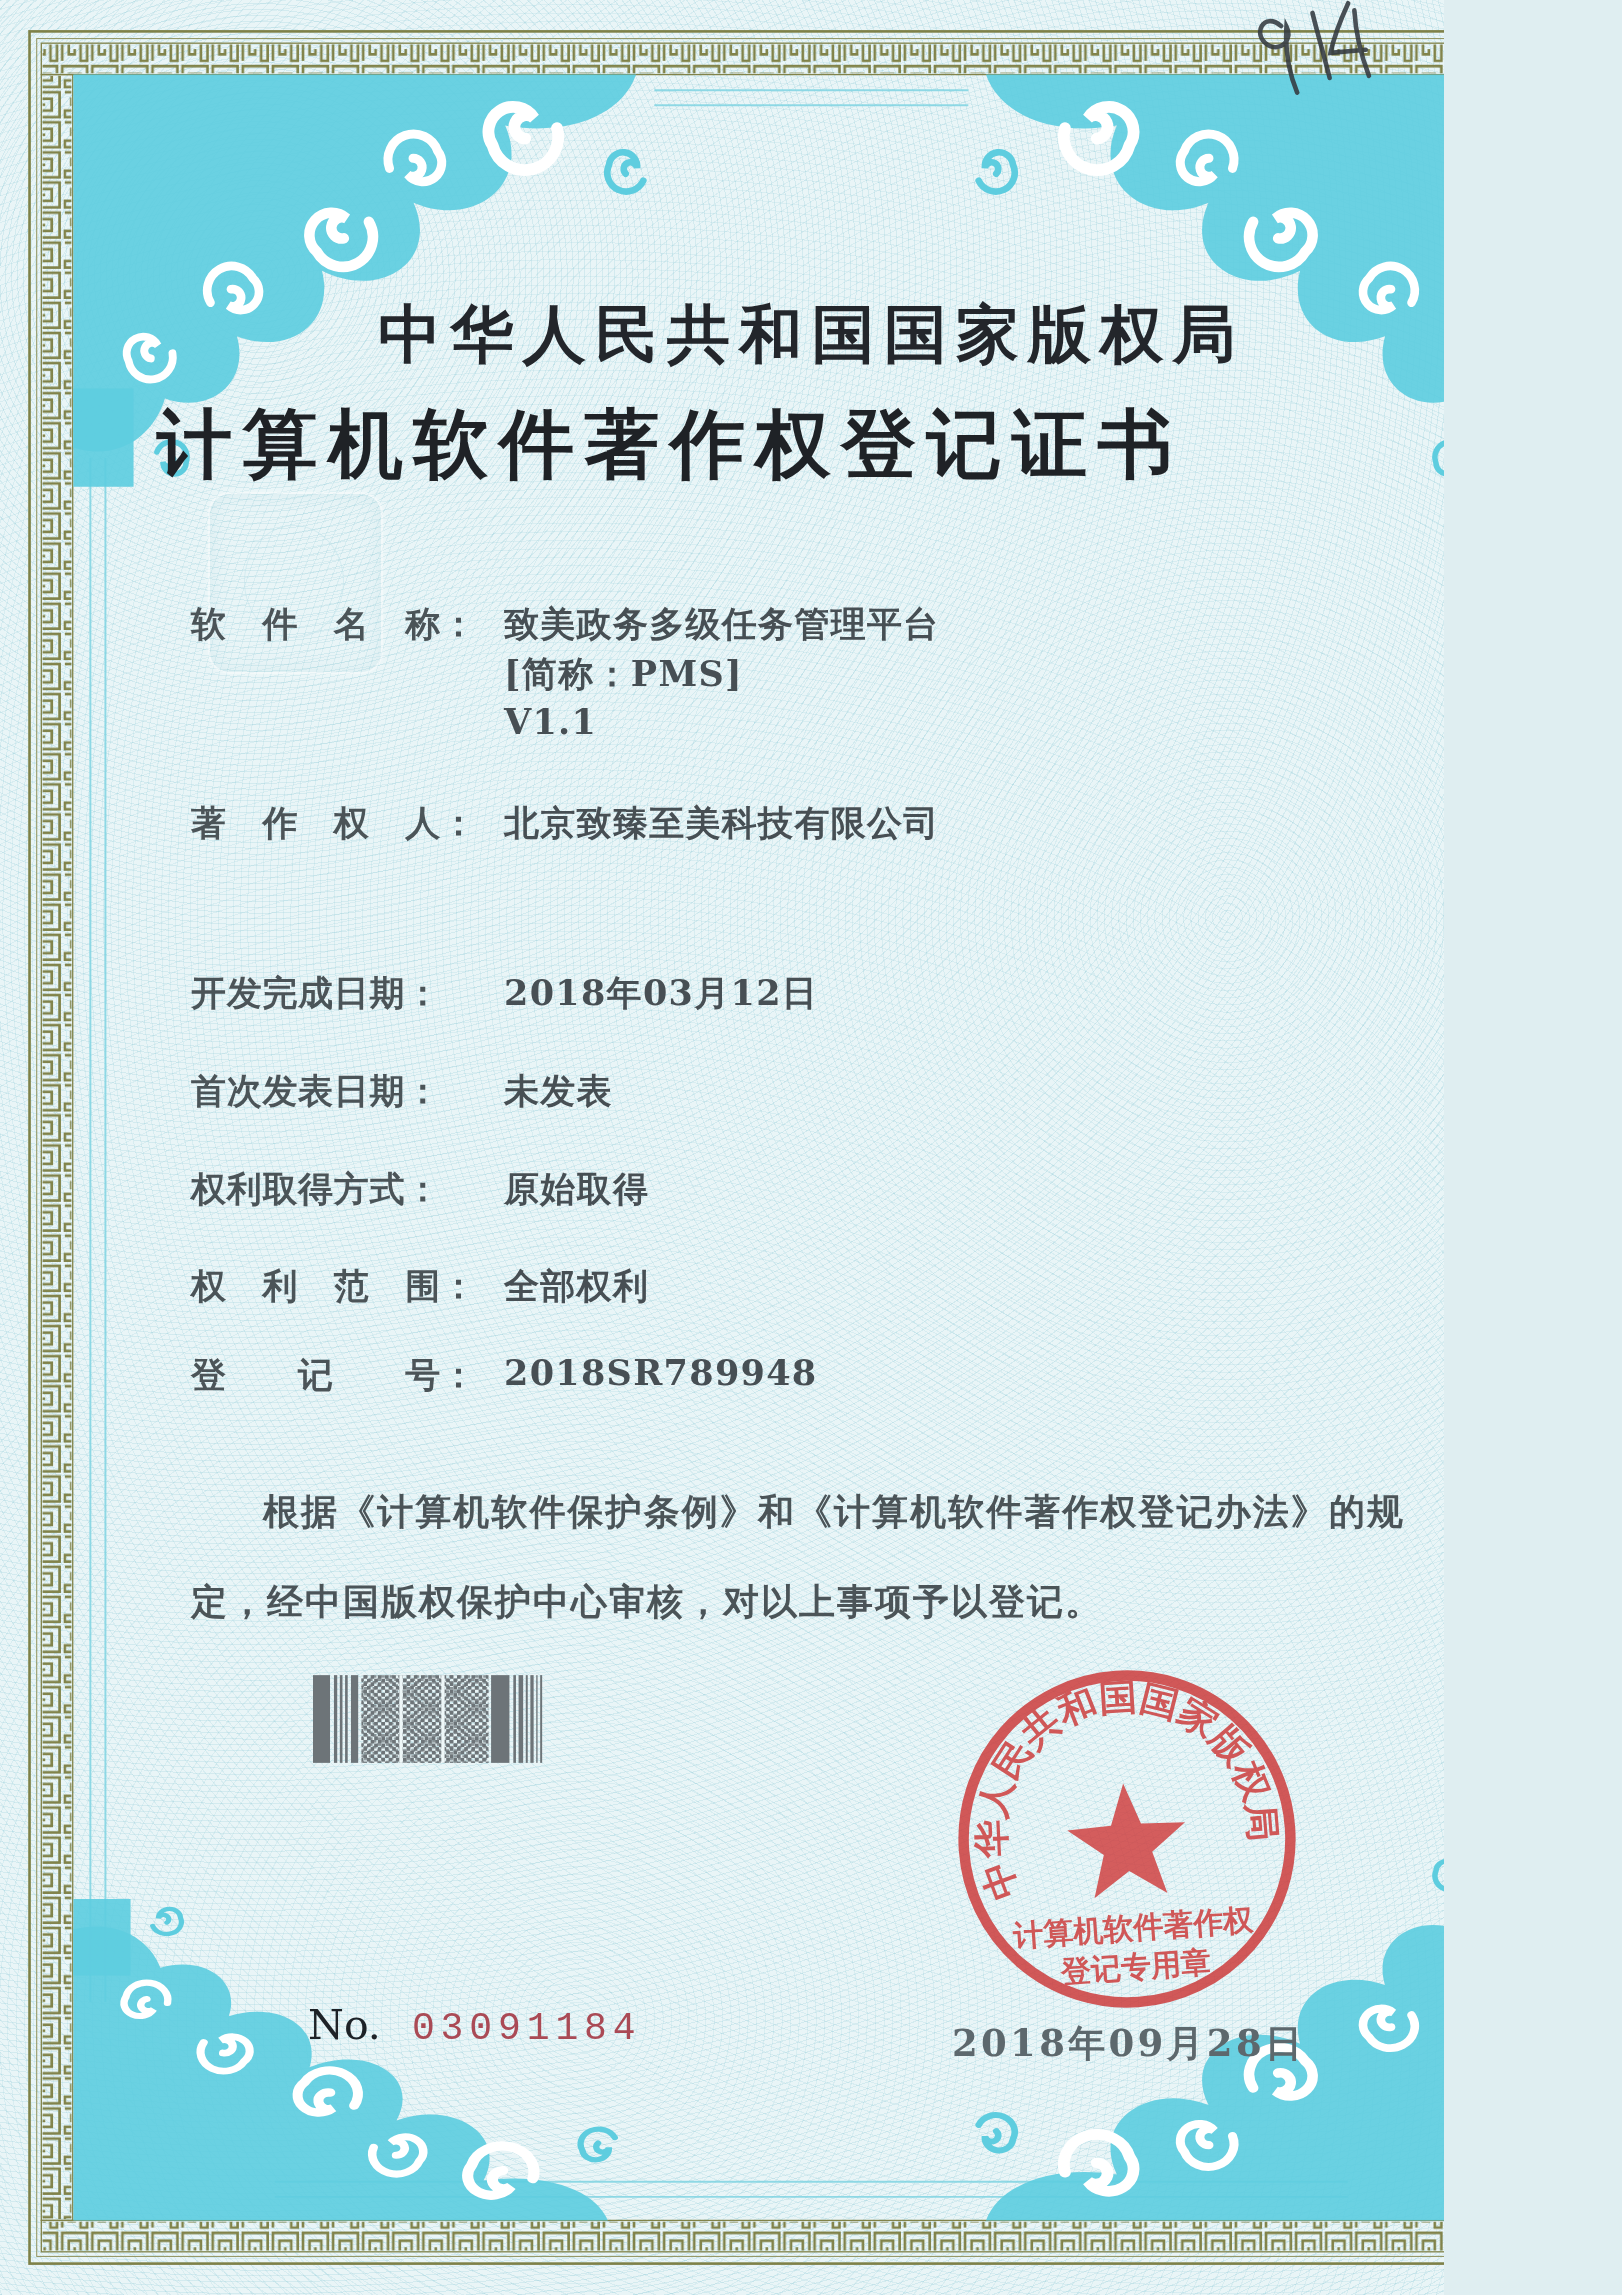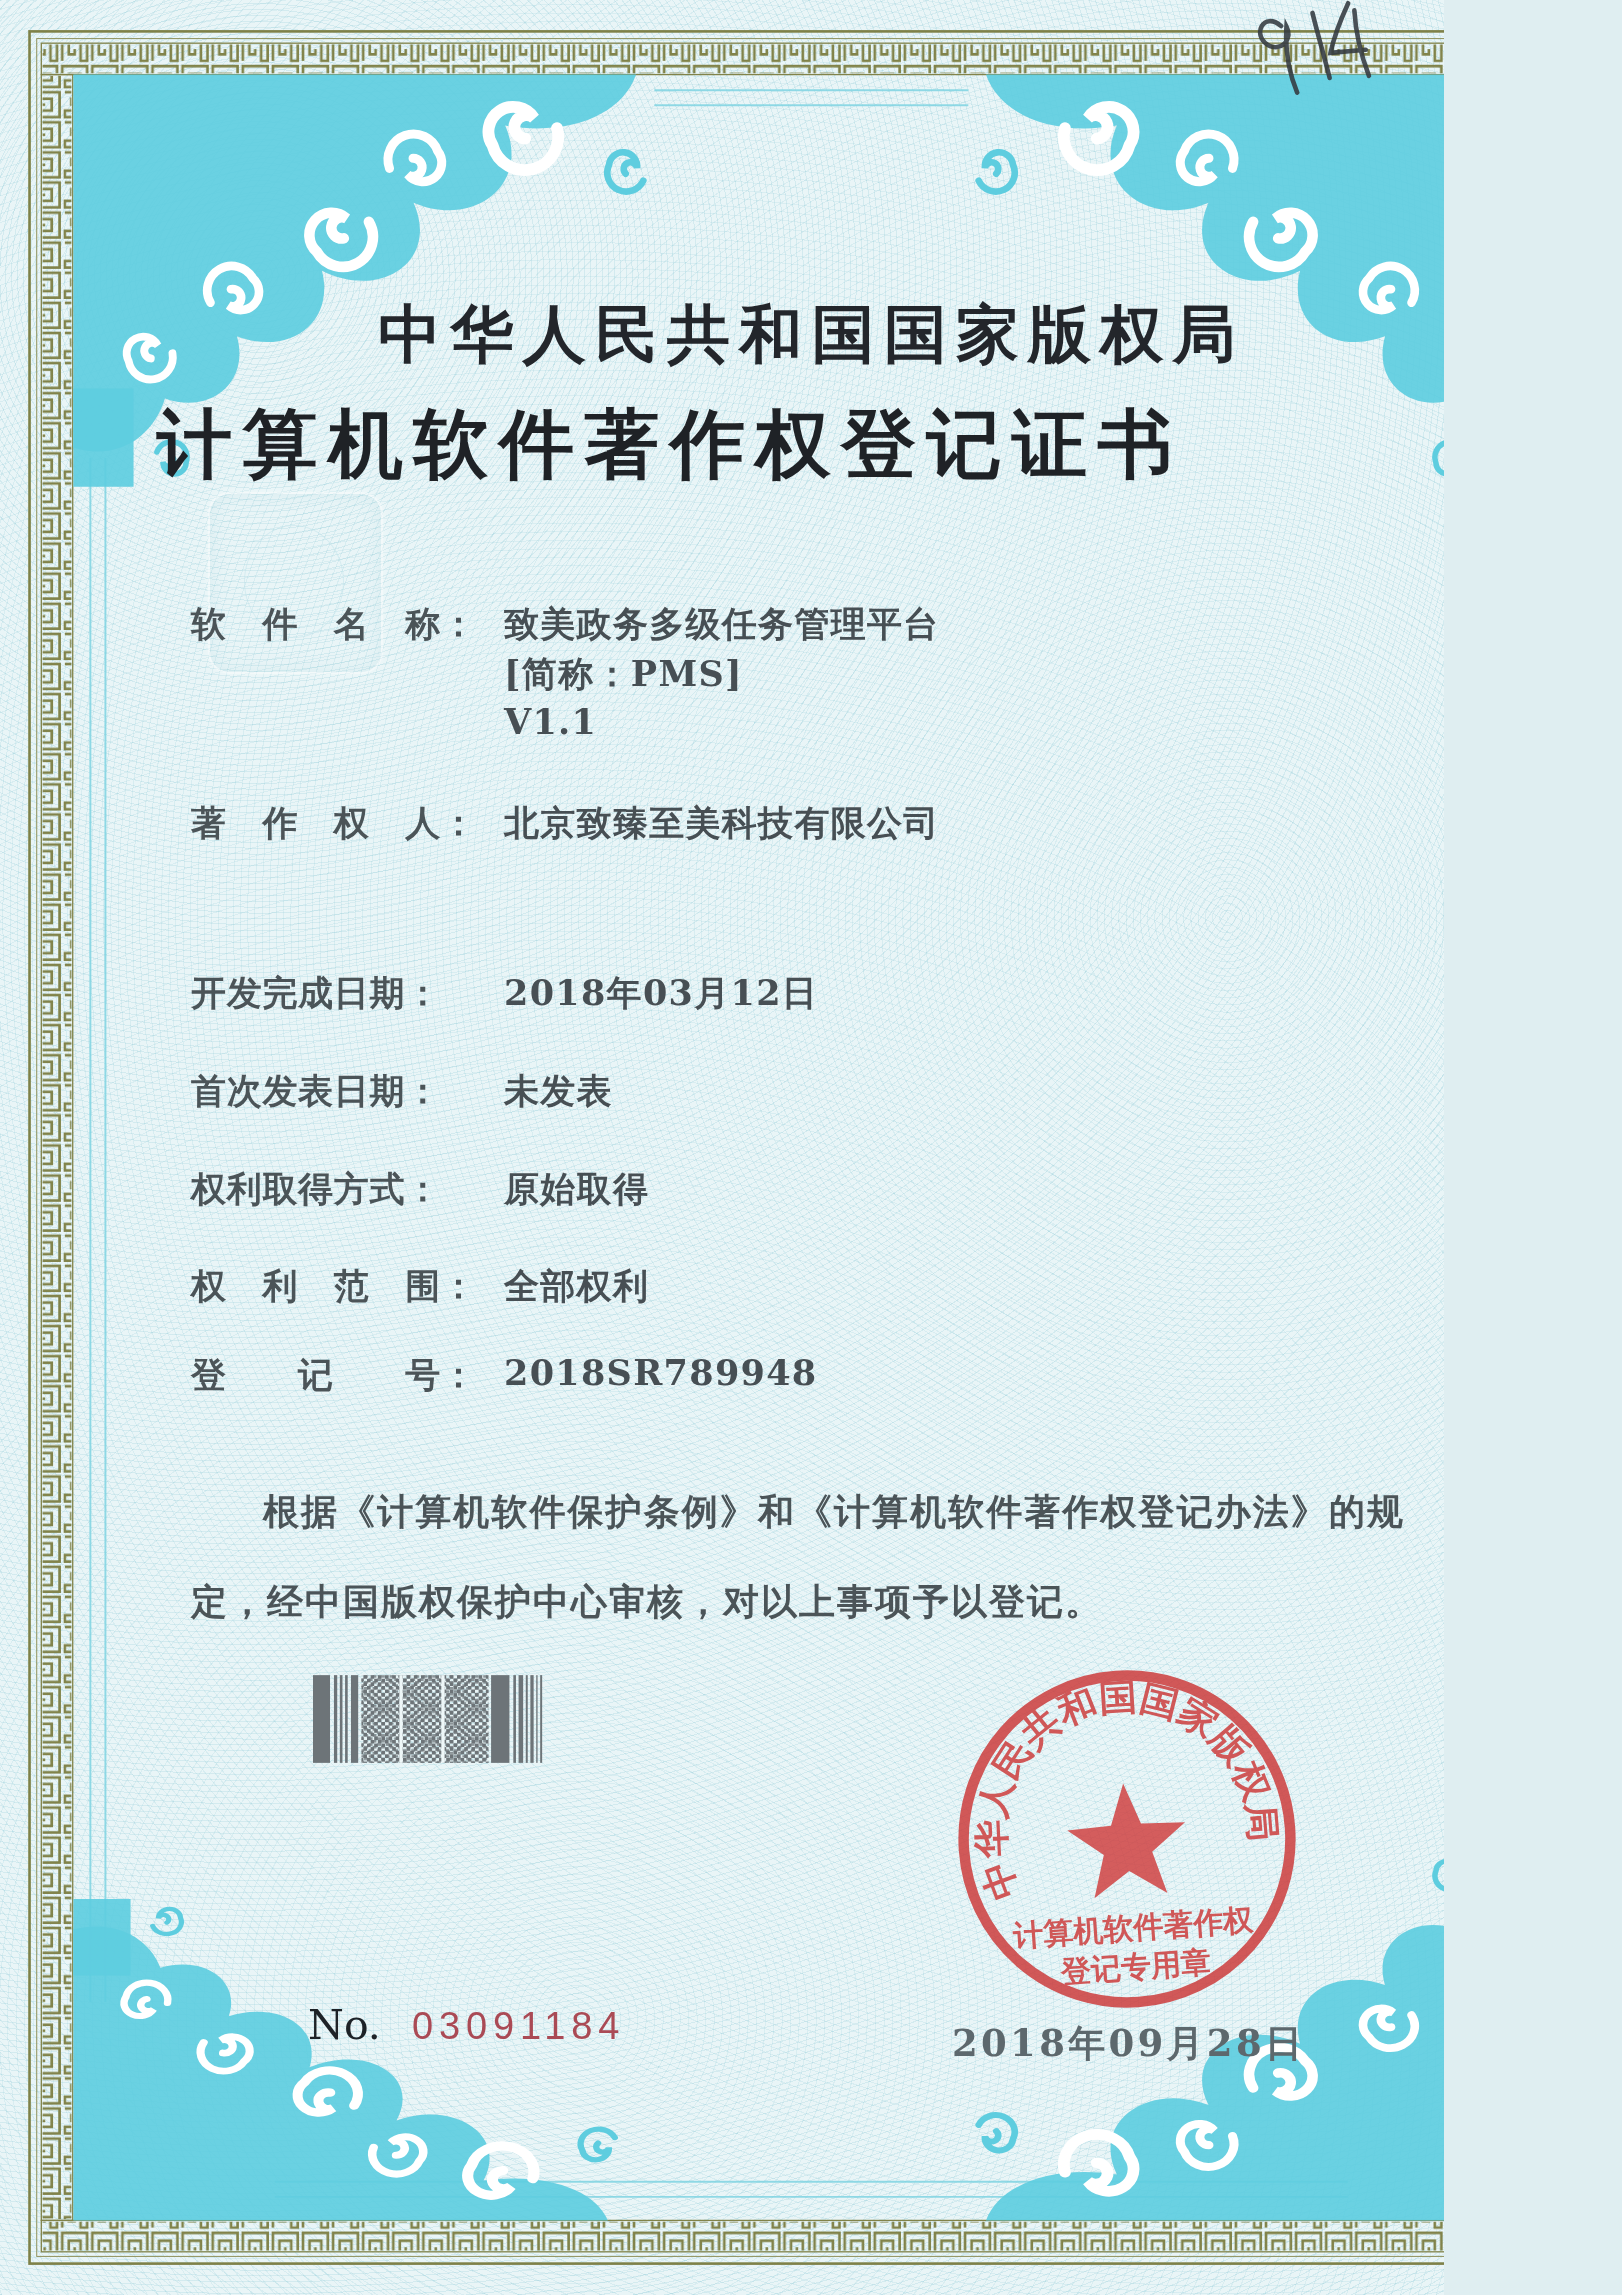--- a/index.html
+++ b/index.html
@@ -39,21 +39,21 @@
     box-shadow:inset 0 0 19.6px rgba(168,210,220,.45), 0 0 6.5px rgba(255,255,255,.5);
     opacity:.6;
   }
   .watermark-inner{
     position:absolute;left:34px;top:31px;width:98px;height:111px;border-radius:50%;
     border:1.3px solid rgba(190,225,232,.8);
   }
   .barcode-svg{left:313px;top:1675px;width:237px;height:88px;}
   .serial{left:308px;top:2001px;font-size:41px;color:#1d2227;white-space:nowrap;}
   .serial .serial-value{
-    margin-left:31px;color:#aa4a55;font-family:Liberation Sans, sans-serif;
+    margin-left:31px;color:#aa4a55;font-family:Liberation Mono, monospace;
     font-size:38px;letter-spacing:5.9px;
   }
   .seal-date{
     left:952px;top:2019px;width:353px;text-align:left;font-size:37px;color:#5d686d;
     letter-spacing:3.3px;font-weight:600;white-space:nowrap;
   }
   .seal-svg{left:944px;top:1656px;width:366px;height:366px;transform:rotate(-4deg);opacity:.93;}
 </style>
 </head>
 <body>

